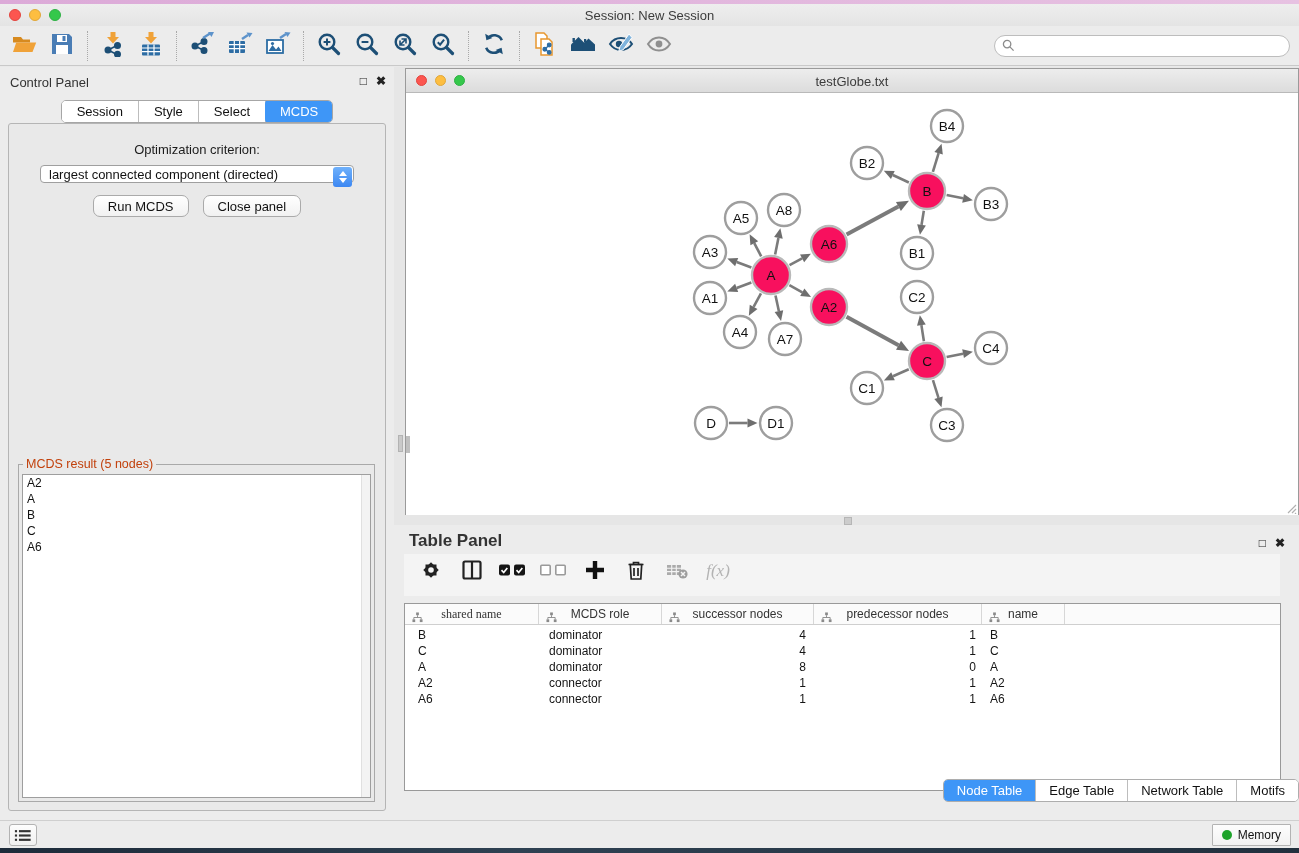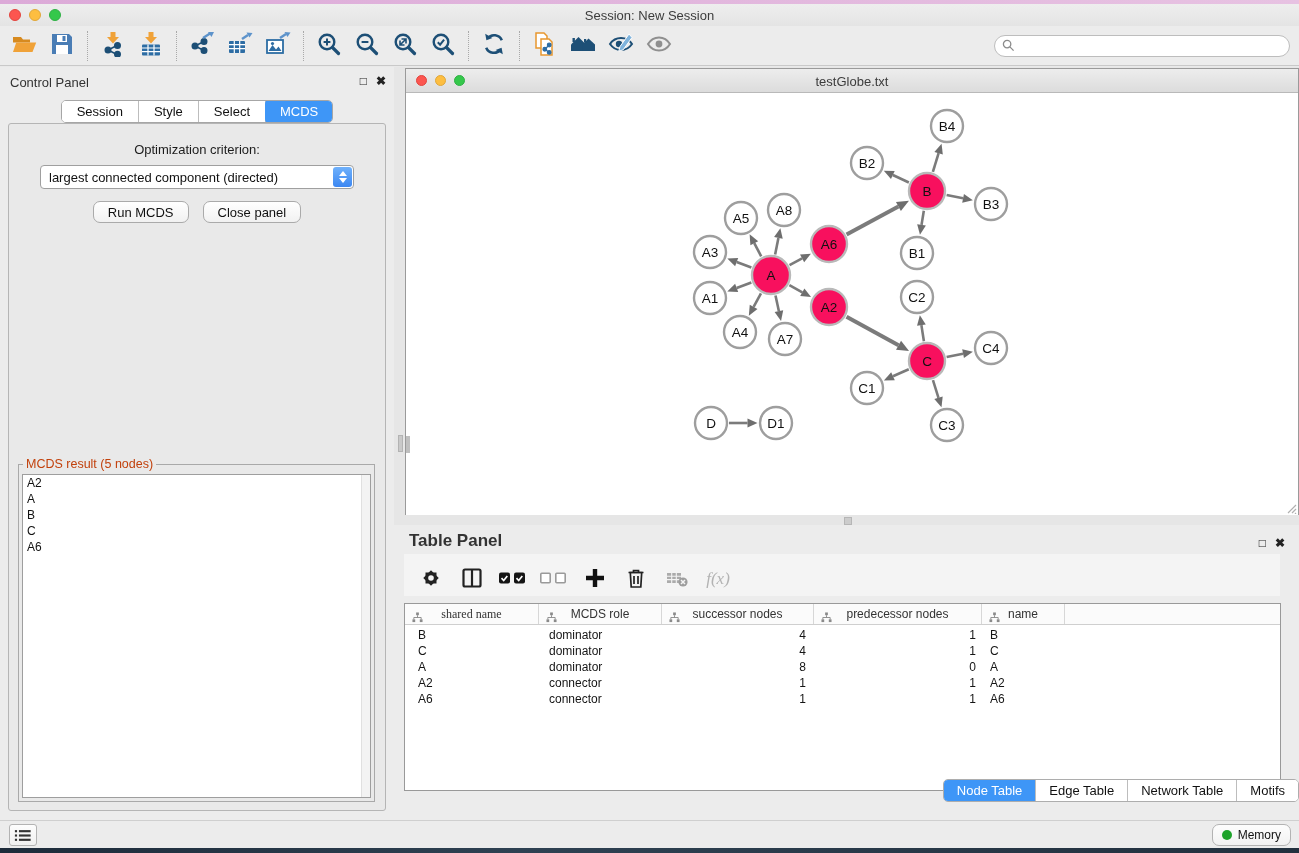--- a/index.html
+++ b/index.html
@@ -54,21 +54,21 @@
   #cp-tabs { position:absolute; left:0; top:33px; width:100%; display:flex; justify-content:center; }
   .cp-tabgroup { display:flex; border:1px solid #a6a6a6; border-radius:5px; overflow:hidden; background:#fff; }
   .cp-tab { height:21px; line-height:21px; padding:0 15px; font-size:13px; color:#111;
     background:#fff; border-right:1px solid #bdbdbd; cursor:default; }
   .cp-tab:last-child { border-right:none; }
   .cp-tab.active { background:#3e96f7; color:#fff; border-radius:4px; margin:-1px; height:23px; line-height:23px; }
 
   #cp-box { position:absolute; left:8px; top:56px; width:378px; height:688px;
     border:1px solid #b5b5b5; border-radius:3px; background:#e9e9e9; }
   #opt-label { margin-top:18px; text-align:center; font-size:13px; color:#1c1c1c; }
-  #criterion-select { position:relative; margin:8px auto 0; width:314px; height:24px;
+  #criterion-select { position:relative; margin:8px auto 0; width:314px; height:18px;
     background:#fff; border:1px solid #9f9f9f; border-radius:4px; font-size:13px; color:#111;
     display:flex; align-items:center; padding-left:8px; cursor:default; }
   .select-stepper { position:absolute; right:1px; top:1px; width:19px; height:20px;
     background:linear-gradient(#6fb1fb,#3c87f2); border-radius:3px; display:flex;
     flex-direction:column; align-items:center; justify-content:center; gap:2px; }
   .select-stepper .up { width:0; height:0; border-left:4px solid transparent; border-right:4px solid transparent; border-bottom:5px solid #fff; }
   .select-stepper .down { width:0; height:0; border-left:4px solid transparent; border-right:4px solid transparent; border-top:5px solid #fff; }
   #cp-buttons { margin-top:12px; display:flex; justify-content:center; gap:14px; }
   .mac-btn { height:22px; padding:0 14px; font-size:13px; color:#111;
     background:linear-gradient(#ffffff,#f1f1f1); border:1px solid #aaaaaa; border-radius:7px; cursor:default; }
@@ -95,21 +95,21 @@
   #net-canvas { position:absolute; left:0; top:25px; width:892px; height:421px; background:#fff; }
   #graph-svg { position:absolute; inset:0; }
   #net-vscroll { position:absolute; left:0; top:342px; width:4px; height:17px; background:#bfbfbf; }
   #net-grip { position:absolute; right:1px; bottom:1px; width:12px; height:12px; }
 
   
   #table-panel { position:absolute; left:0px; top:458px; width:905px; height:295px; background:#ececec; }
   #tp-header { position:absolute; left:11px; top:4px; right:6px; height:20px; }
   #tp-header .ph-title { position:absolute; left:4px; top:2px; font-size:17px; color:#333;font-weight:bold; }
   #tp-toolbar { position:absolute; left:10px; top:29px; width:876px; height:42px; background:#f4f4f4;
-    display:flex; align-items:flex-end; gap:7px; padding-left:10px; }
+    display:flex; align-items:flex-start; gap:7px; padding-left:10px; }
   .tpt-btn { background:none; border:none; width:34px; height:34px; display:flex; align-items:center; justify-content:center; cursor:default; }
   .tpt-btn svg { width:24px; height:24px; }
   .tpt-btn.wide svg { width:30px; }
   .fx-label { font-size:17px; font-style:italic; color:#b3b3b3; font-family:"Liberation Serif","DejaVu Serif",serif; }
 
   #tp-table { position:absolute; left:10px; top:78px; width:877px; height:188px; background:#fff; border:1px solid #999; }
   #tp-thead { position:absolute; left:0; top:0; width:100%; height:21px; background:#fbfbfb; border-bottom:1px solid #cfcfcf; display:flex; }
   .th-cell { position:relative; height:100%; border-right:1px solid #d7d7d7; display:flex; align-items:center; justify-content:center; }
   .th-cell .col-icon { position:absolute; left:7px; top:5px; }
   .th-cell .col-label { font-size:12px; color:#333; }
@@ -124,21 +124,21 @@
   .tp-tab:last-child { border-right:none; }
   .tp-tab.active { background:#3e96f7; color:#fff; }
 
   
   #status-bar { position:absolute; left:0; top:816px; width:100%; height:28px;
     background:#ececec; border-top:1px solid #cfcfcf; }
   #list-btn { position:absolute; left:9px; top:3px; width:28px; height:22px;
     background:linear-gradient(#fdfdfd,#f0f0f0); border:1px solid #b3b3b3; border-radius:3px;
     display:flex; align-items:center; justify-content:center; cursor:default; }
   #memory-btn { position:absolute; right:8px; top:3px; height:22px; padding:0 9px;
-    background:linear-gradient(#fdfdfd,#f2f2f2); border:1px solid #b3b3b3; border-radius:7px;
+    background:linear-gradient(#fdfdfd,#f2f2f2); border:1px solid #b3b3b3; border-radius:1px;
     display:flex; align-items:center; gap:6px; font-size:12px; color:#111; cursor:default; }
   #memory-btn .dot { width:10px; height:10px; border-radius:50%; background:#1ea32b; }
 </style>
 </head>
 <body>
 
 <div id="screen">
   <div class="desktop-top"></div>
   <div class="desktop-bottom"></div>
 

